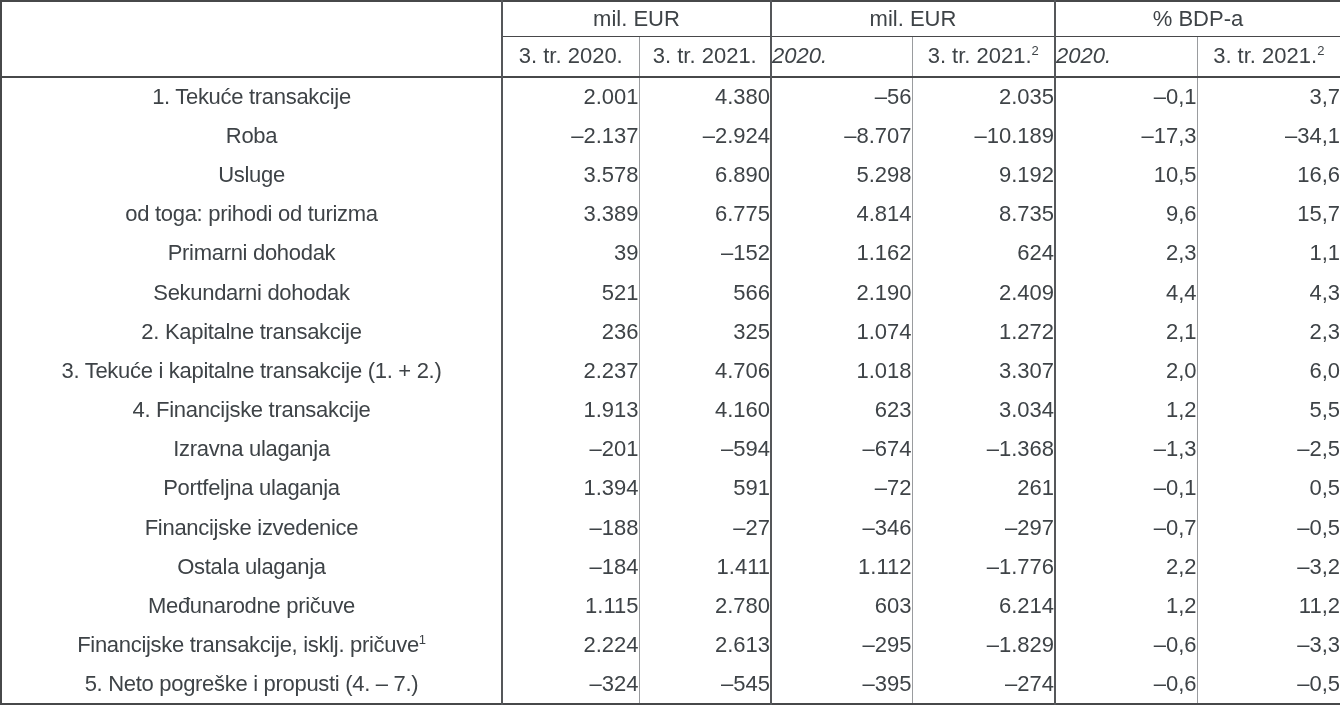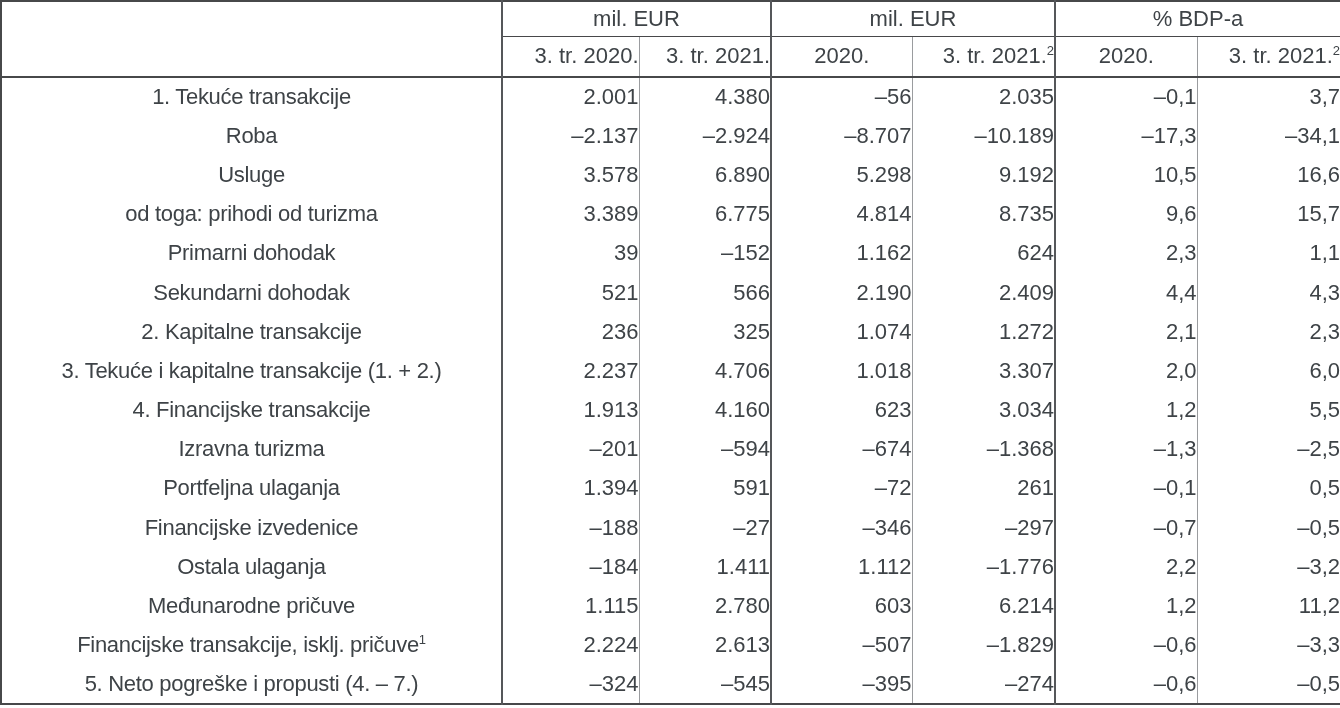--- a/index.html
+++ b/index.html
@@ -30,22 +30,22 @@
     box-sizing: border-box;
   }
   
   thead tr.h1 th { height: 35px; }
   thead tr.h1 th.group {
     text-align: center;
     border-bottom: 1px solid #47484a;
   }
   thead tr.h2 th { height: 41px; }
   thead { border-bottom: 2px solid #47484a; }
-  th.center { text-align: right; padding: 0 3px; }
-  th.right  { text-align: center; padding-right: 10px; }
+  th.center { text-align: center; padding: 0 3px; }
+  th.right  { text-align: left; padding-right: 10px; font-style: italic; }
   
   .g-start { border-left: 2px solid #55575a; }
   .i-start { border-left: 1px solid #9a9c9f; }
   
   tbody td { height: 39.2px; }
   td.label {
     text-align: center;
     letter-spacing: -0.3px;
     overflow: hidden;
   }
@@ -171,21 +171,21 @@
         <tr>
           <td class="label indent-0 bold"><span>4. Financijske transakcije</span></td>
           <td class="val g-start bold">1.913</td>
           <td class="val i-start bold">4.160</td>
           <td class="val g-start bold">623</td>
           <td class="val i-start bold">3.034</td>
           <td class="val g-start bold">1,2</td>
           <td class="val i-start bold">5,5</td>
         </tr>
         <tr>
-          <td class="label indent-1"><span>Izravna turizma</span></td>
+          <td class="label indent-1"><span>Izravna ulaganja</span></td>
           <td class="val g-start">–201</td>
           <td class="val i-start">–594</td>
           <td class="val g-start">–674</td>
           <td class="val i-start">–1.368</td>
           <td class="val g-start">–1,3</td>
           <td class="val i-start">–2,5</td>
         </tr>
         <tr>
           <td class="label indent-1"><span>Portfeljna ulaganja</span></td>
           <td class="val g-start">1.394</td>
@@ -219,21 +219,21 @@
           <td class="val i-start">2.780</td>
           <td class="val g-start">603</td>
           <td class="val i-start">6.214</td>
           <td class="val g-start">1,2</td>
           <td class="val i-start">11,2</td>
         </tr>
         <tr>
           <td class="label indent-3"><span>Financijske transakcije, isklj. pričuve</span><sup>1</sup></td>
           <td class="val g-start">2.224</td>
           <td class="val i-start">2.613</td>
-          <td class="val g-start">–507</td>
+          <td class="val g-start">–295</td>
           <td class="val i-start">–1.829</td>
           <td class="val g-start">–0,6</td>
           <td class="val i-start">–3,3</td>
         </tr>
         <tr>
           <td class="label indent-0 bold"><span>5. Neto pogreške i propusti (4. – 7.)</span></td>
           <td class="val g-start bold">–324</td>
           <td class="val i-start bold">–545</td>
           <td class="val g-start bold">–395</td>
           <td class="val i-start bold">–274</td>

